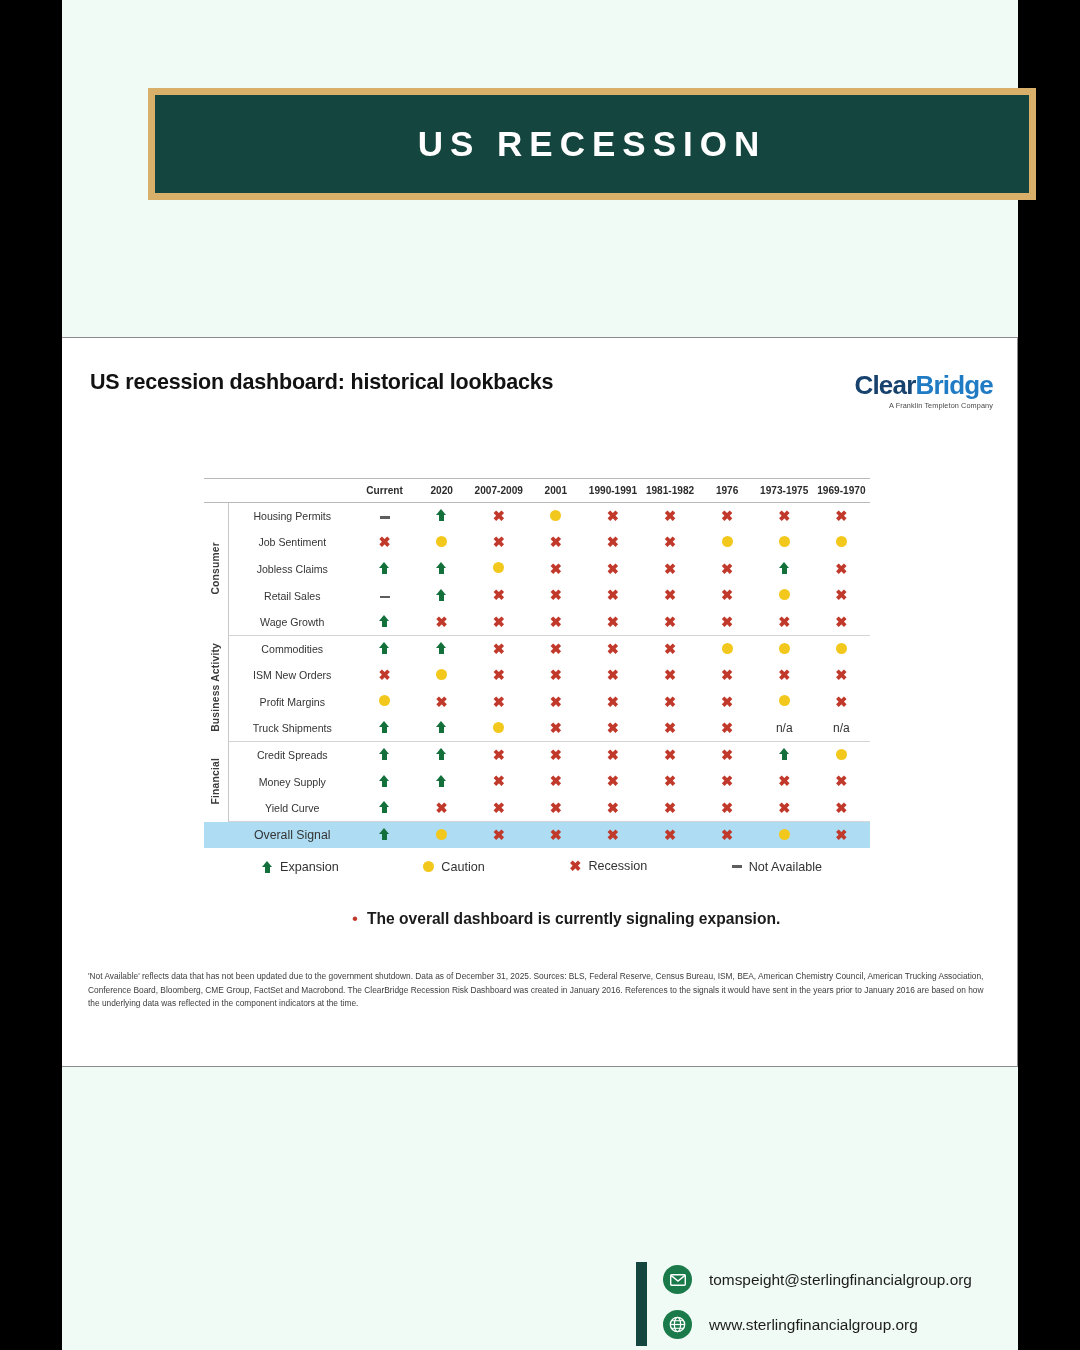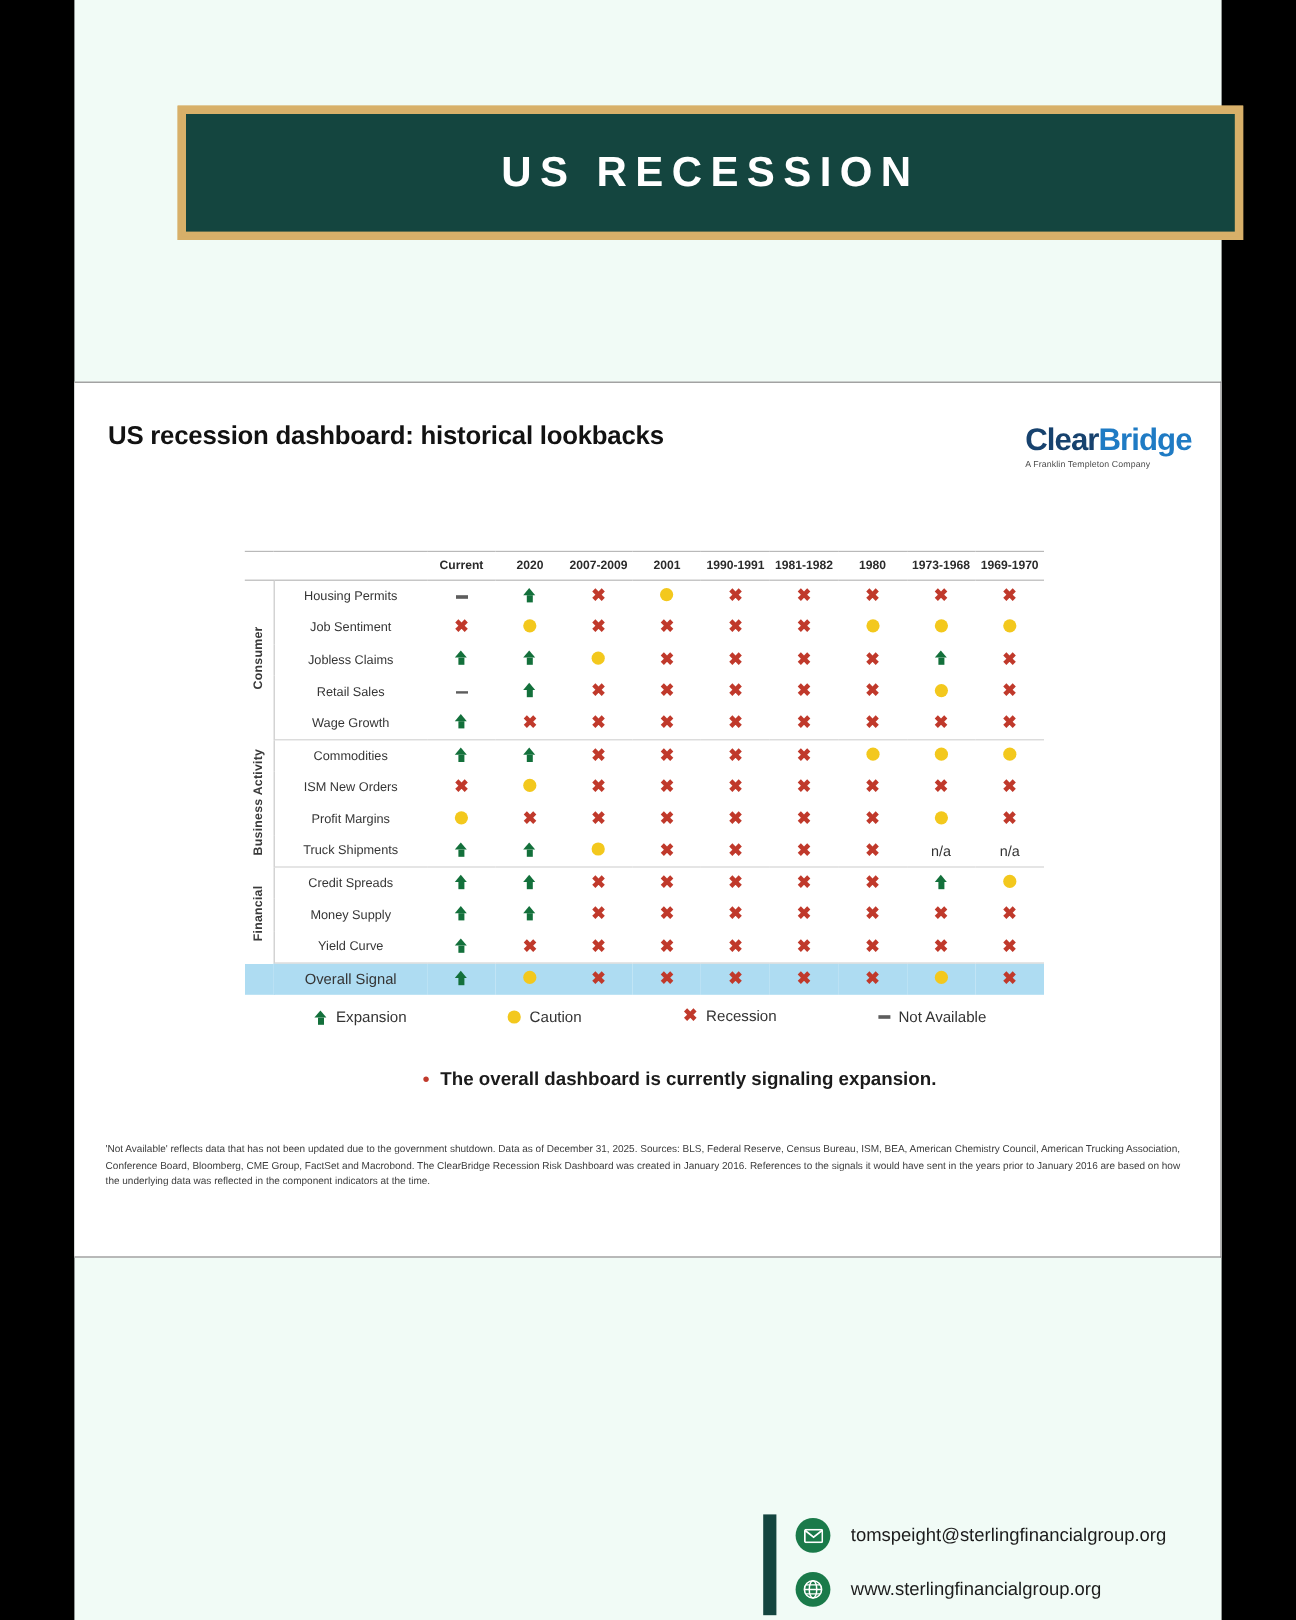--- a/index.html
+++ b/index.html
@@ -53,21 +53,21 @@
     color: #ffffff;
     font-size: 35px;
     font-weight: bold;
     letter-spacing: 7px;
   }
 
   
   .slide {
     position: absolute;
     left: 0px;
-    top: 318px;
+    top: 337px;
     width: 956px;
     height: 730px;
     background: #ffffff;
     border-top: 1px solid #8c8c8c;
     border-bottom: 1px solid #8c8c8c;
     border-right: 1px solid #8c8c8c;
   }
 
   .slide-head {
     position: absolute;
@@ -78,21 +78,21 @@
     align-items: flex-start;
     justify-content: space-between;
   }
   .slide-title {
     font-size: 21.5px;
     font-weight: bold;
     color: #121212;
     letter-spacing: -0.2px;
   }
 
-  .logo-box { text-align: left; padding-top: 2px; }
+  .logo-box { text-align: right; padding-top: 2px; }
   .logo-word {
     font-size: 26px;
     font-weight: bold;
     color: #1f7bc4;
     letter-spacing: -0.8px;
     line-height: 1;
   }
   .logo-word .dk { color: #17426e; }
   .logo-tag {
     font-size: 7.3px;
@@ -330,22 +330,22 @@
           <thead>
             <tr id="hdr-row">
                 <th class="hdr"></th>
                 <th class="hdr"></th>
                 <th class="hdr">Current</th>
                 <th class="hdr">2020</th>
                 <th class="hdr">2007-2009</th>
                 <th class="hdr">2001</th>
                 <th class="hdr">1990-1991</th>
                 <th class="hdr">1981-1982</th>
-                <th class="hdr">1980</th>
-                <th class="hdr">1973-1968</th>
+                <th class="hdr">1976</th>
+                <th class="hdr">1973-1975</th>
                 <th class="hdr">1969-1970</th>
               </tr>
           </thead>
           <tbody id="grid-body">
               <tr>
                 <td class="grp" rowspan="5"><span class="grp-label">Consumer</span></td>
                 <td class="name">Housing Permits</td>
                 <td><span class="ind ind-dash"></span></td>
                 <td><span class="ind ind-up"></span></td>
                 <td><span class="ind ind-x">✖</span></td>

